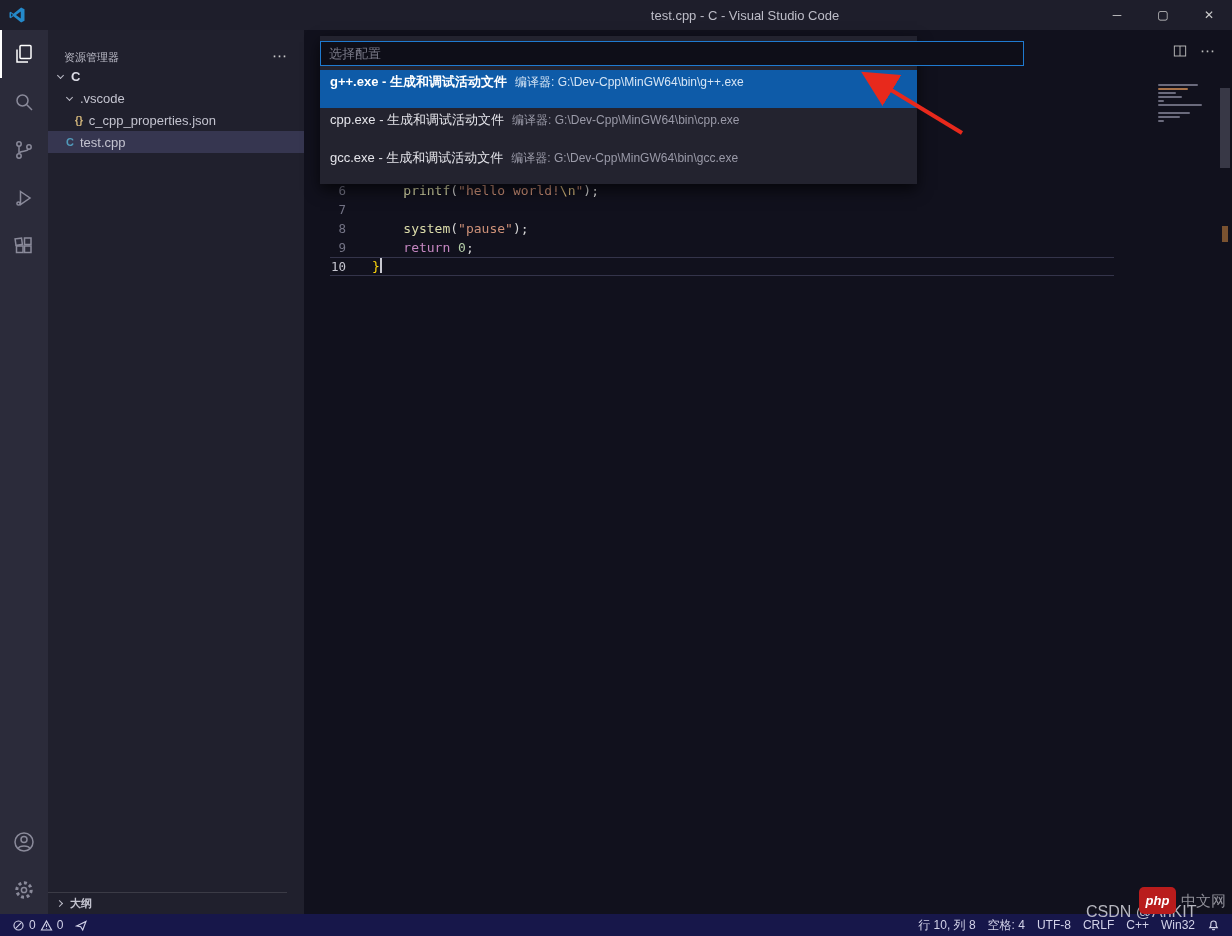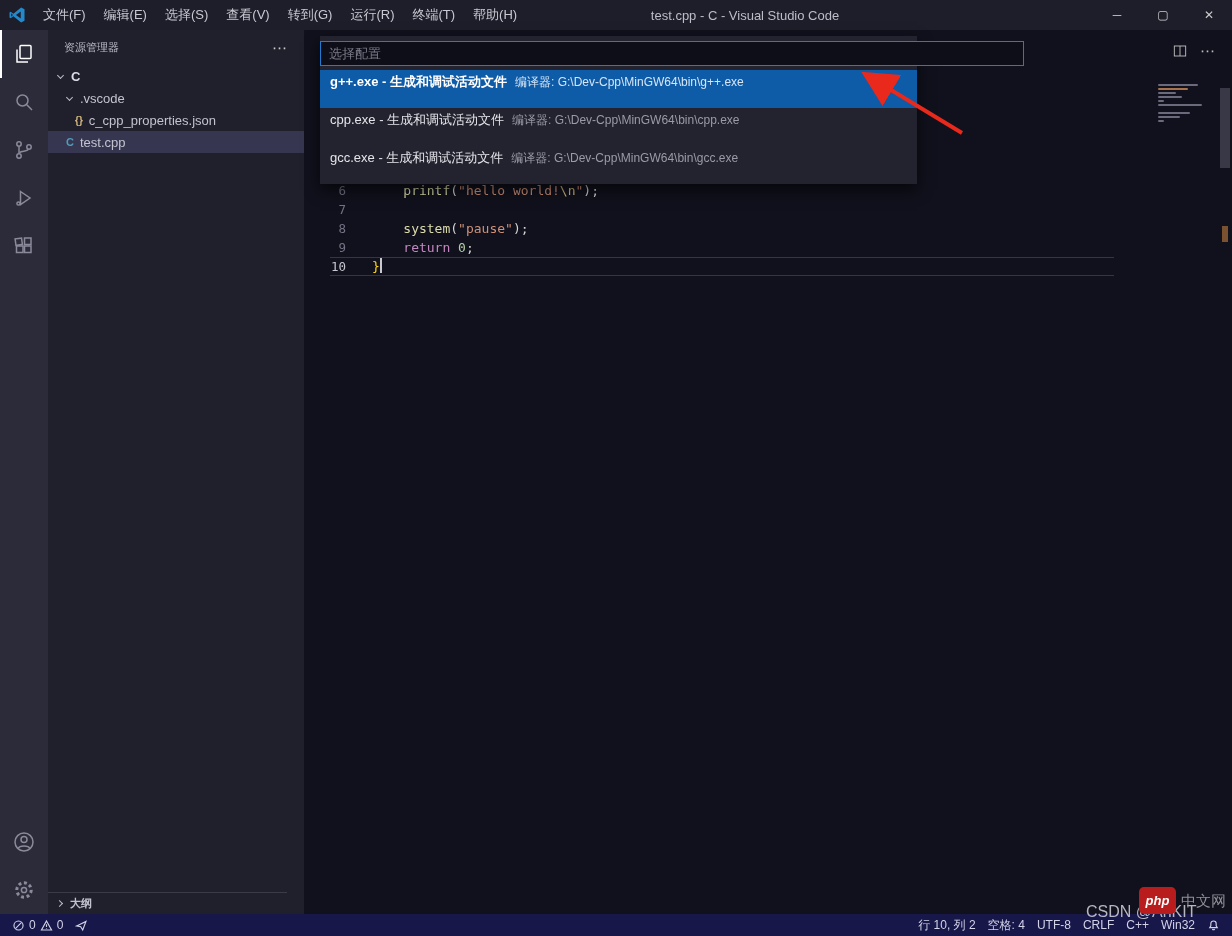--- a/index.html
+++ b/index.html
@@ -19,21 +19,21 @@
 .main{display:flex;height:884px}
 .activitybar{width:48px;background:#2b2b3a;display:flex;flex-direction:column;align-items:center;z-index:6}
 .act-icon{width:48px;height:48px;display:flex;align-items:center;justify-content:center;color:#8a8a9a;position:relative}
 .act-icon svg{width:24px;height:24px;stroke:currentColor;fill:none;stroke-width:1.5}
 .act-icon.active{color:#fff}
 .act-icon.active::before{content:"";position:absolute;left:0;top:0;width:2px;height:100%;background:#fff}
 .act-bottom{margin-top:auto}
 
 
 .sidebar{width:256px;background:#20202d;position:relative;font-size:13px;color:#c3c3cf;z-index:5}
-.sidebar-header{height:35px;display:flex;align-items:center;padding:0 16px;font-size:11px;color:#b8b8c4}
+.sidebar-header{height:35px;display:flex;align-items:flex-end;padding:0 16px;font-size:11px;color:#b8b8c4}
 .sidebar-more{margin-left:auto;font-size:15px;color:#ccc;letter-spacing:1px}
 .tree-row{height:22px;display:flex;align-items:center;cursor:pointer;white-space:nowrap}
 .tree-row.selected{background:#363650}
 .tree-row.root .tree-label{font-weight:bold;color:#dcdce6}
 .chev{width:5px;height:5px;border-right:1.4px solid #bcbcc8;border-bottom:1.4px solid #bcbcc8;transform:rotate(45deg);margin:0 8px 2px 1px;flex:none;display:inline-block}
 .chev.right{transform:rotate(-45deg);margin:0 8px 0 1px}
 .file-ico{font-size:10px;font-weight:bold;margin-right:6px;flex:none}
 .json-ico{color:#d7ba7d}
 .cpp-ico{color:#519aba;font-size:11px}
 .tree-label{overflow:hidden;text-overflow:ellipsis}
@@ -94,30 +94,20 @@
 <body>
 
 <div class="window">
 
   <div class="titlebar">
     <div class="logo">
       <svg width="18" height="18" viewBox="0 0 24 24">
           <path fill="#2489ca" d="M17.5 2 22 4.3v15.4L17.5 22 7.2 13.6 3.6 16.3 2 15.3V8.7l1.6-1L7.2 10.4 17.5 2zM17 7.4 10.6 12 17 16.6V7.4zM4.2 9.8v4.4L6.6 12 4.2 9.8z"></path>
         </svg>
     </div>
-    <div class="menu-bar">
-        <div class="menu-item">文件(F)</div>
-        <div class="menu-item">编辑(E)</div>
-        <div class="menu-item">选择(S)</div>
-        <div class="menu-item">查看(V)</div>
-        <div class="menu-item">转到(G)</div>
-        <div class="menu-item">运行(R)</div>
-        <div class="menu-item">终端(T)</div>
-        <div class="menu-item">帮助(H)</div>
-      </div>
     <div class="win-title">test.cpp - C - Visual Studio Code</div>
     <div class="win-controls">
       <div class="win-btn">─</div>
       <div class="win-btn">▢</div>
       <div class="win-btn">✕</div>
     </div>
   </div>
 
   <div class="main">
 
@@ -272,21 +262,21 @@
         </svg>
       <span>0</span>
     </div>
     <div class="sb-item">
       <svg viewBox="0 0 16 16">
           <path d="M2 8.5 13.5 3 9.5 13.5 7 9.5 Z"></path>
         </svg>
     </div>
     <div class="sb-right">
       <div class="sb-item">
-          <span>行 10, 列 2</span>
+          <span>行 10, 列 8</span>
         </div>
       <div class="sb-item">
           <span>空格: 4</span>
         </div>
       <div class="sb-item">
           <span>UTF-8</span>
         </div>
       <div class="sb-item">
           <span>CRLF</span>
         </div>

